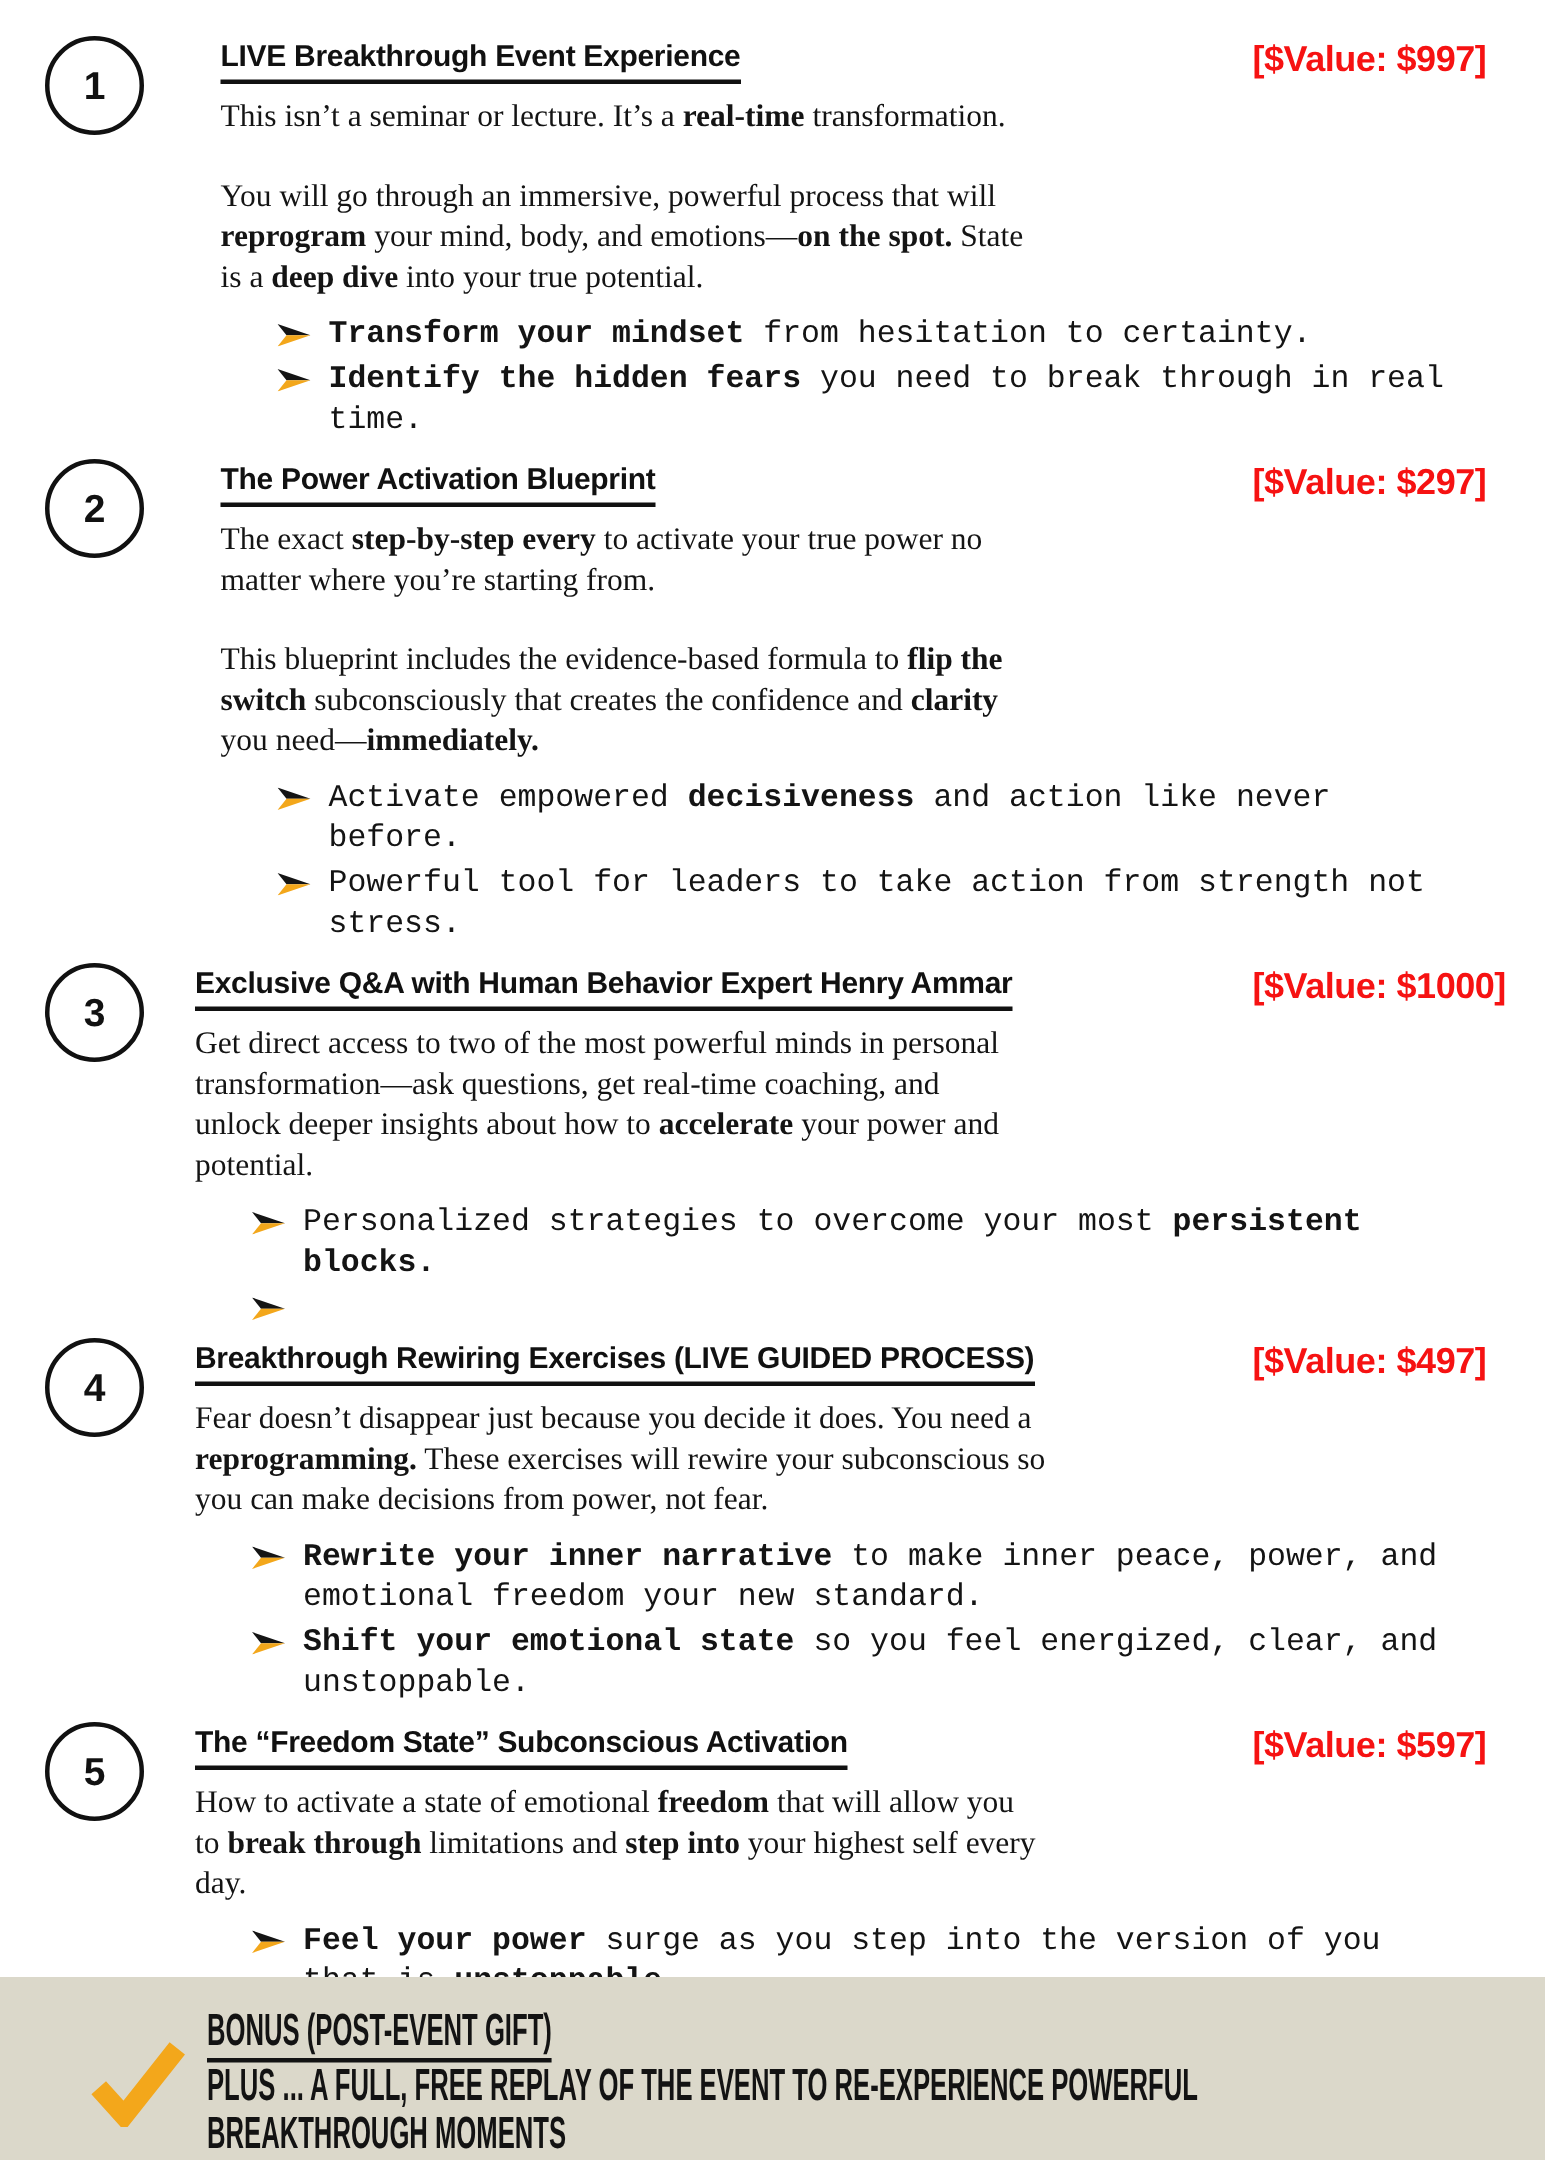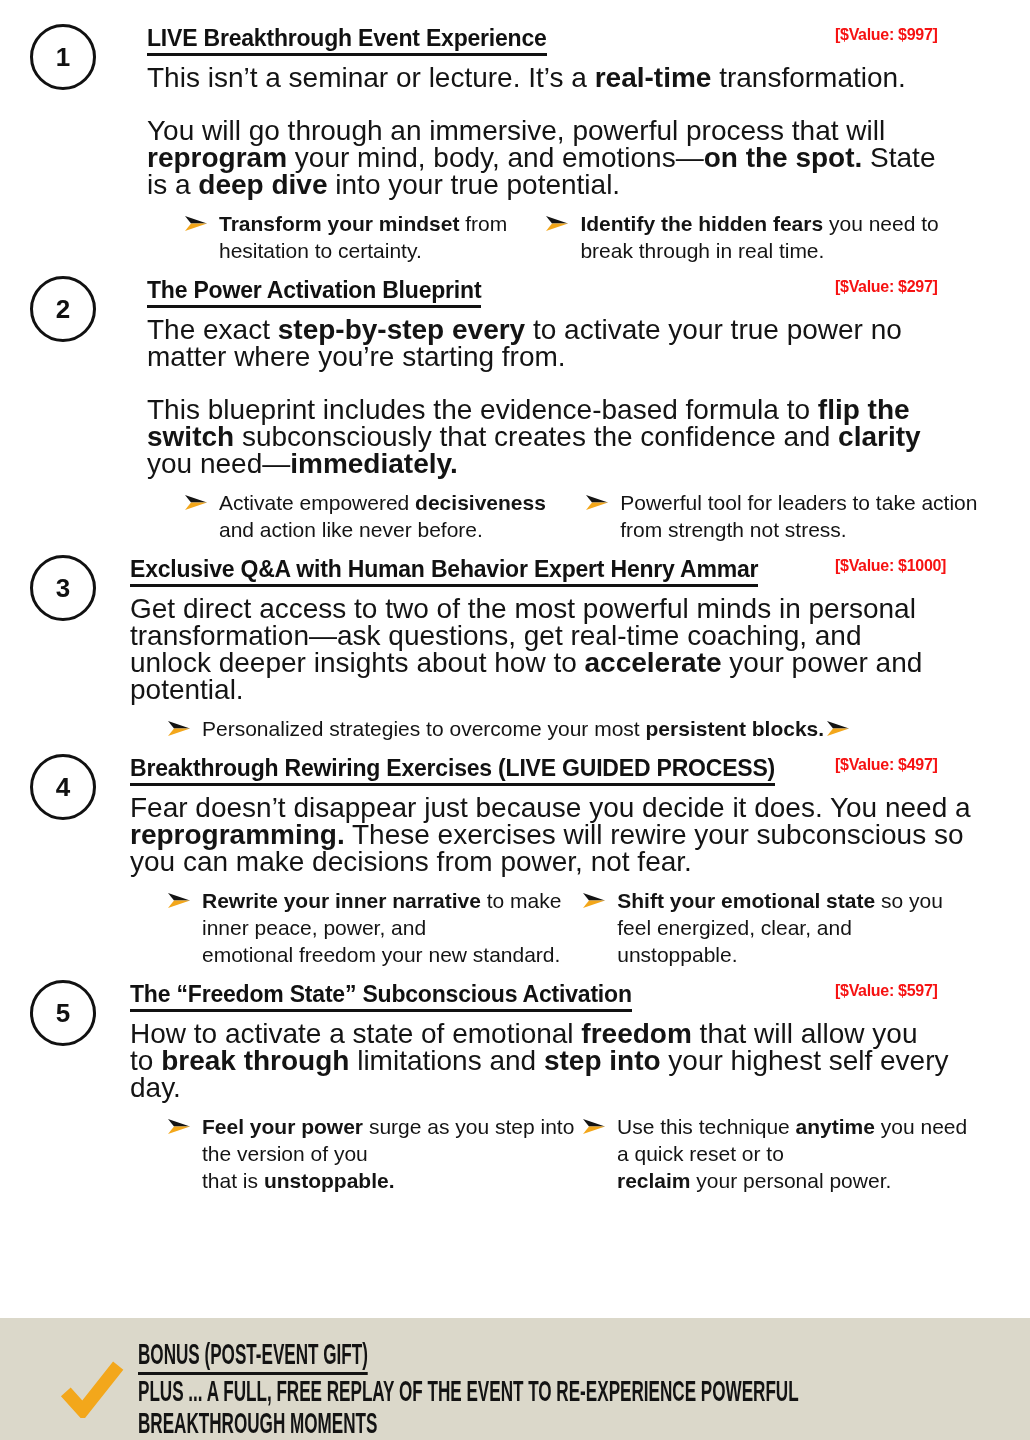--- a/index.html
+++ b/index.html
@@ -19,34 +19,34 @@
     border:3px solid #111;border-radius:50%;
     display:flex;align-items:center;justify-content:center;
     font-weight:bold;font-size:26px;color:#111;
     background:#fff;
   }
   .content{padding-right:50px;}
   .indent-a .content{margin-left:147px;}
   .indent-b .content{margin-left:130px;}
   .title-row{margin-bottom:8px;}
   .title{
-    font-size:23px;font-weight:bold;letter-spacing:-0.2px;line-height:25px;
+    font-size:20px;font-weight:bold;letter-spacing:-0.2px;line-height:25px;
     display:inline-block;border-bottom:3px solid #111;padding-bottom:2px;
     color:#111;
   }
   .value-badge{
     position:absolute;left:835px;top:0;
-    color:var(--red,#f61212);font-weight:bold;font-size:16px;
+    color:var(--red,#f61212);font-weight:bold;font-size:24px;
     letter-spacing:-0.3px;white-space:nowrap;
   }
-  .para{margin:0 0 26px 0;font-size:28px;line-height:27px;}
+  .para{margin:0 0 26px 0;font-size:21px;line-height:27px;font-family:Liberation Serif, serif;}
   .para.pre-bullets{margin-bottom:12px;}
   .line{white-space:pre-wrap;}
   .b{font-weight:bold;}
-  .bullets{margin-left:38px;display:flex;flex-direction:row;gap:3px;}
+  .bullets{margin-left:38px;display:flex;flex-direction:column;gap:3px;font-family:Liberation Mono, monospace;}
   .bullet{display:flex;gap:12px;align-items:flex-start;}
   .bullet svg{flex:none;margin-top:6px;}
   .bullet-text{font-size:21px;line-height:27px;}
   #bonus{
     position:absolute;left:0;bottom:0;width:1030px;height:122px;
     background:var(--bonus_bg,#dbd8ca);
     box-sizing:border-box;
     display:flex;align-items:center;gap:10px;
     padding:14px 0 0 56px;
   }

